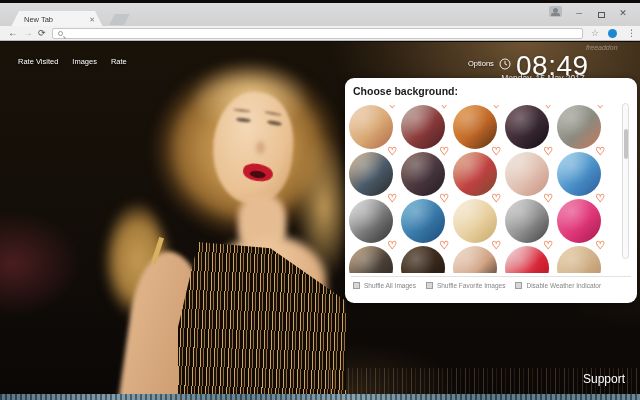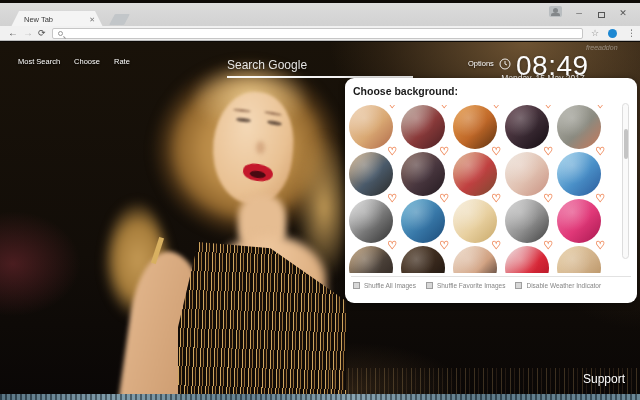--- a/index.html
+++ b/index.html
@@ -137,28 +137,25 @@
       </div>
     <div class="ph-neck"></div>
     <div class="ph-chest"></div>
     <div class="ph-arm"></div>
     <div class="ph-strap"></div>
     <div class="ph-dress"></div>
     <div class="ph-sparkle"></div>
   </div>
 
   <div class="nav">
-    <span>Most Search</span>
-    <span>Choose</span>
+    <span>Rate Visited</span>
+    <span>Images</span>
     <span>Rate</span>
   </div>
 
-  <div class="search-box">
-    <span>Search Google</span>
-  </div>
 
   <div class="options">Options</div>
 
   <span class="clock-ico">
     <svg width="12" height="12" viewBox="0 0 12 12">
       <circle cx="6" cy="6" r="5" fill="none" stroke="#ffffff" stroke-width="1" opacity="0.9"></circle>
       <line x1="6" y1="6" x2="6" y2="3" stroke="#ffffff" stroke-width="1" opacity="0.9"></line>
       <line x1="6" y1="6" x2="8" y2="7" stroke="#ffffff" stroke-width="1" opacity="0.9"></line>
     </svg>
   </span>

